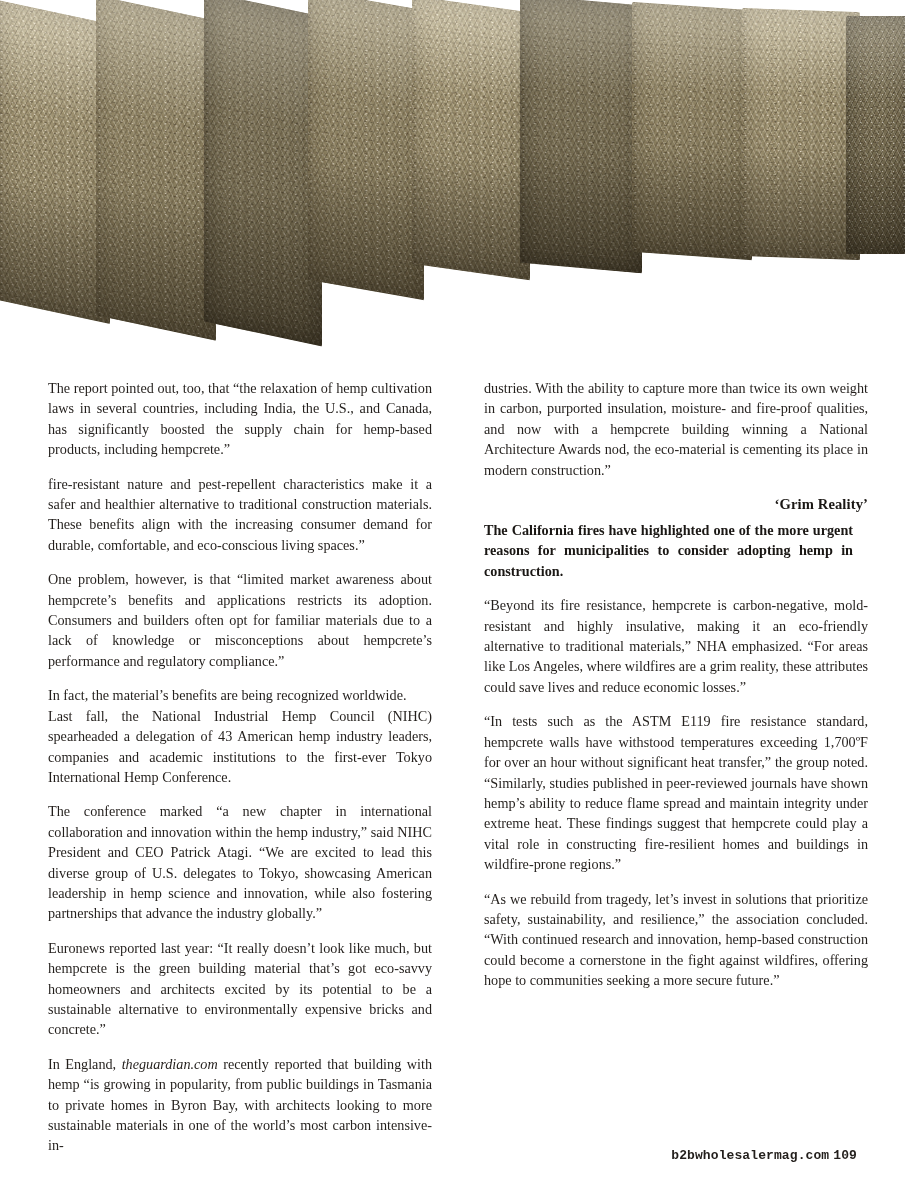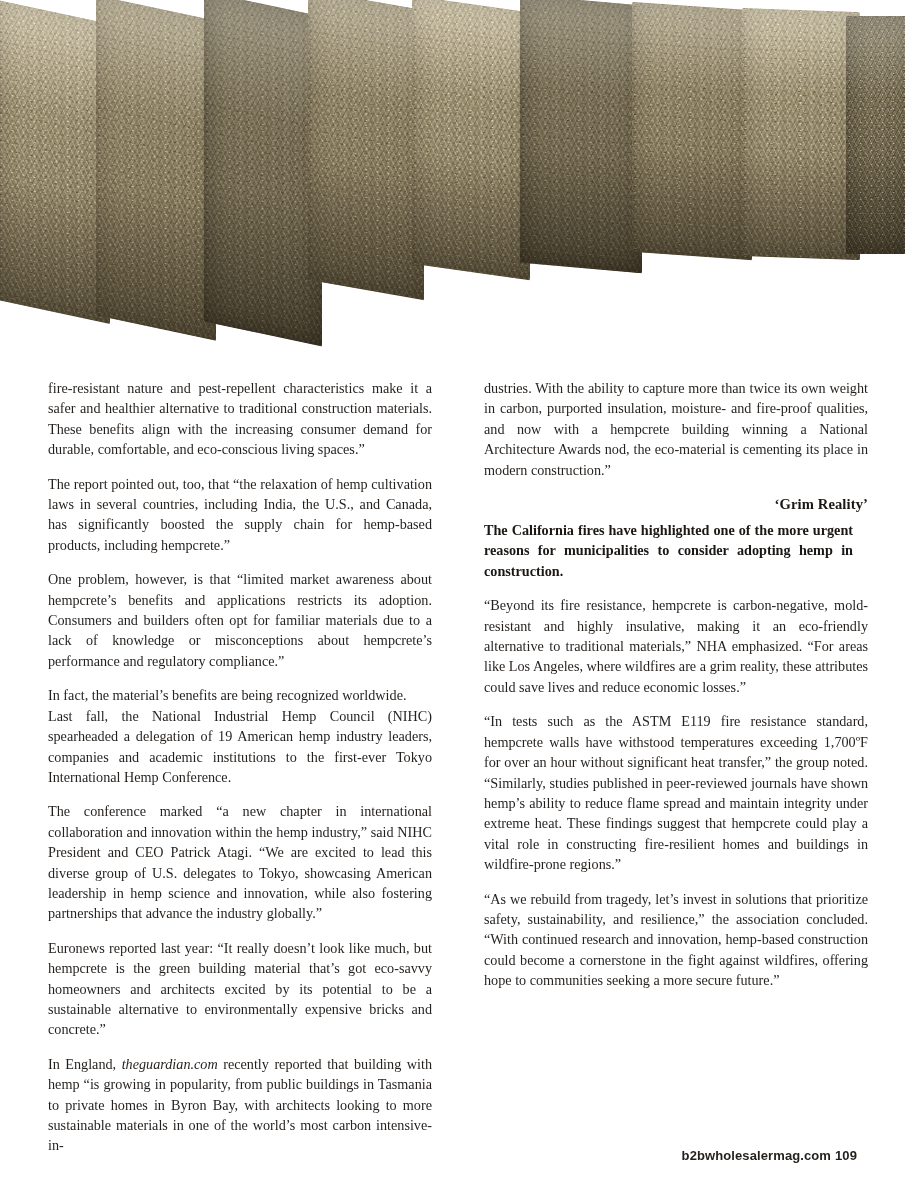--- a/index.html
+++ b/index.html
@@ -119,21 +119,21 @@
     text-align: justify;
     color: #1a1714;
   }
   em { }
 
   
   .footer {
     position: absolute;
     right: 48px;
     bottom: 28px;
-    font-family: Liberation Sans, sans-serif;
+    font-family: Liberation Mono, monospace;
     font-size: 13px;
     font-weight: bold;
     color: #231f1c;
     letter-spacing: .1px;
   }
   .footer .site { font-weight: bold; }
   .footer .pagenum { margin-left: 4px; font-weight: bold; }
 </style>
 </head>
 <body>
@@ -177,25 +177,25 @@
       <div class="block dark" style="left:838px; top:16px; width:70px; height:238px; transform: skewY(0deg);">
         <div class="face-top"></div>
         <div class="face-shadow"></div>
       </div>
     </div>
   </div>
 
   <div class="content">
 
     <div class="col col-left">
+      <p>The report pointed out, too, that “the relaxation of hemp cultivation laws in several countries, including India, the U.S., and Canada, has significantly boosted the supply chain for hemp-based products, including hempcrete.”</p>
       <p>fire-resistant nature and pest-repellent characteristics make it a safer and healthier alternative to traditional construction materials. These benefits align with the increasing consumer demand for durable, comfortable, and eco-conscious living spaces.”</p>
-      <p>The report pointed out, too, that “the relaxation of hemp cultivation laws in several countries, including India, the U.S., and Canada, has significantly boosted the supply chain for hemp-based products, including hempcrete.”</p>
       <p>One problem, however, is that “limited market awareness about hempcrete’s benefits and applications restricts its adoption. Consumers and builders often opt for familiar materials due to a lack of knowledge or misconceptions about hempcrete’s performance and regulatory compliance.”</p>
       <p class="tight">In fact, the material’s benefits are being recognized worldwide.</p>
-      <p>Last fall, the National Industrial Hemp Council (NIHC) spearheaded a delegation of 19 American hemp industry leaders, companies and academic institutions to the first-ever Tokyo International Hemp Conference.</p>
+      <p>Last fall, the National Industrial Hemp Council (NIHC) spearheaded a delegation of 43 American hemp industry leaders, companies and academic institutions to the first-ever Tokyo International Hemp Conference.</p>
       <p>The conference marked “a new chapter in international collaboration and innovation within the hemp industry,” said NIHC President and CEO Patrick Atagi. “We are excited to lead this diverse group of U.S. delegates to Tokyo, showcasing American leadership in hemp science and innovation, while also fostering partnerships that advance the industry globally.”</p>
       <p>Euronews reported last year: “It really doesn’t look like much, but hempcrete is the green building material that’s got eco-savvy homeowners and architects excited by its potential to be a sustainable alternative to environmentally expensive bricks and concrete.”</p>
       <p>
         <span>In England, </span><em>theguardian.com</em><span> recently reported that building with hemp “is growing in popularity, from public buildings in Tasmania to private homes in Byron Bay, with architects looking to more sustainable materials in one of the world’s most carbon intensive-in-</span>
       </p>
     </div>
 
     <div class="col col-right">
       <p>dustries. With the ability to capture more than twice its own weight in carbon, purported insulation, moisture- and fire-proof qualities, and now with a hempcrete building winning a National Architecture Awards nod, the eco-material is cementing its place in modern construction.”</p>
       <h2 class="subhead">‘Grim Reality’</h2>

